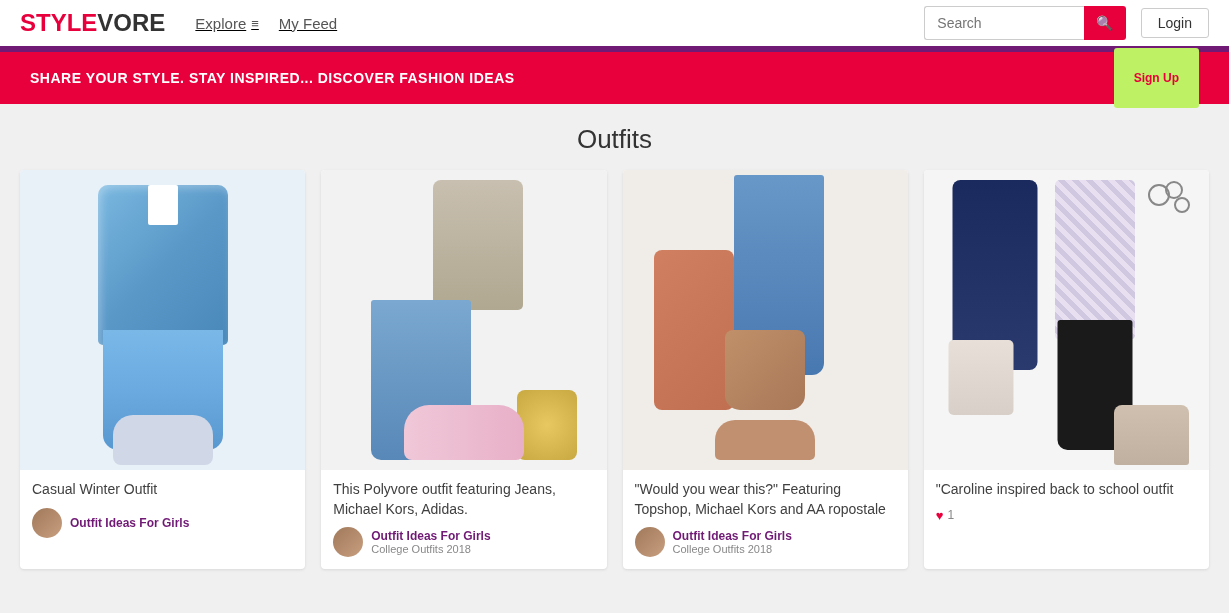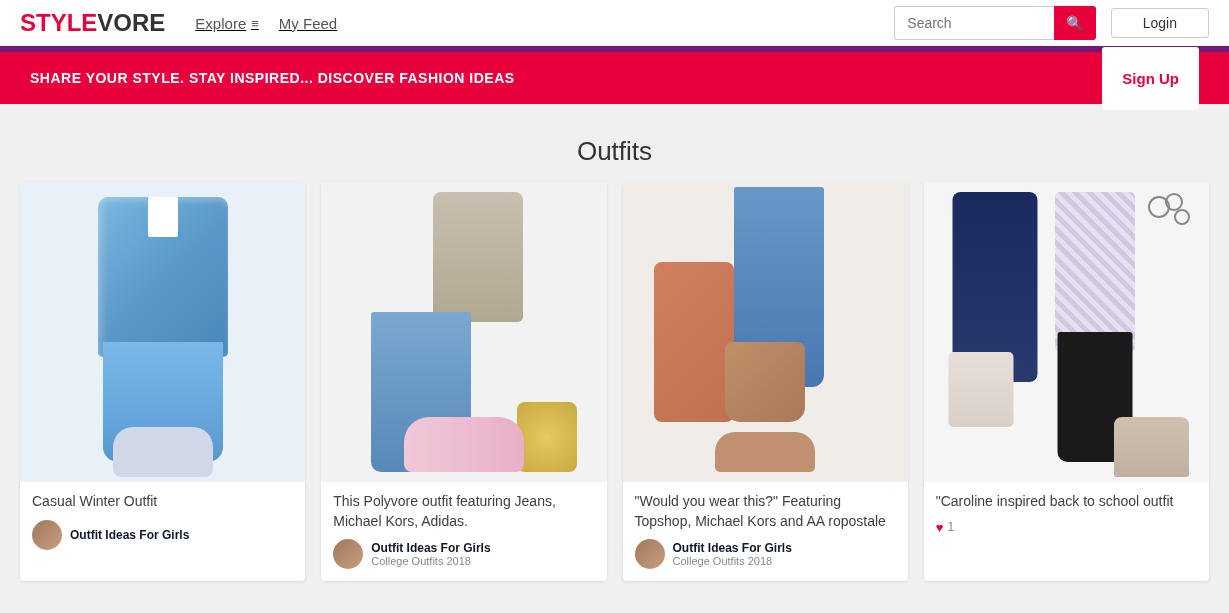--- a/index.html
+++ b/index.html
@@ -59,21 +59,21 @@
       color: white;
       padding: 0 12px;
       height: 34px;
       cursor: pointer;
       border-radius: 0 3px 3px 0;
       font-size: 14px;
     }
     .login-btn {
       border: 1px solid #ccc;
       background: #fff;
-      padding: 6px 31px;
+      padding: 6px 16px;
       font-size: 14px;
       cursor: pointer;
       border-radius: 3px;
       color: #333;
     }
 
     
     .banner {
       background: #e8003d;
       display: flex;
@@ -83,34 +83,34 @@
       height: 52px;
       gap: 11px;
     }
     .banner-text {
       color: white;
       font-size: 14px;
       font-weight: bold;
       letter-spacing: 0.5px;
     }
     .signup-btn {
-      background: #ffffff;
+      background: #bef264;
       color: #e8003d;
       border: none;
       padding: 23px 20px;
-      font-size: 15px;
+      font-size: 12px;
       font-weight: bold;
       cursor: pointer;
       border-radius: 3px;
     }
 
     
     .page-title-area {
       text-align: center;
-      padding: 32px 0 15px;
+      padding: 20px 0 15px;
     }
     .page-title {
       font-size: 26px;
       color: #333;
       font-weight: normal;
     }
 
     
     .outfits-grid {
       display: grid;
@@ -151,21 +151,21 @@
       display: flex;
       align-items: center;
       justify-content: center;
     }
     .author-avatar-inner {
       width: 100%;
       height: 100%;
       background: linear-gradient(135deg, #a0785a 0%, #c8a080 100%);
     }
     .author-info { display: flex; flex-direction: column; }
-    .author-name { font-size: 12px; color: #0f172a; font-weight: bold; }
+    .author-name { font-size: 12px; color: #701a75; font-weight: bold; }
     .author-sub { font-size: 11px; color: #888; }
 
     .outfit-likes {
       display: flex;
       align-items: center;
       gap: 4px;
       margin-top: 6px;
     }
     .heart-icon { color: #e8003d; font-size: 13px; }
     .likes-count { font-size: 12px; color: #888; }

